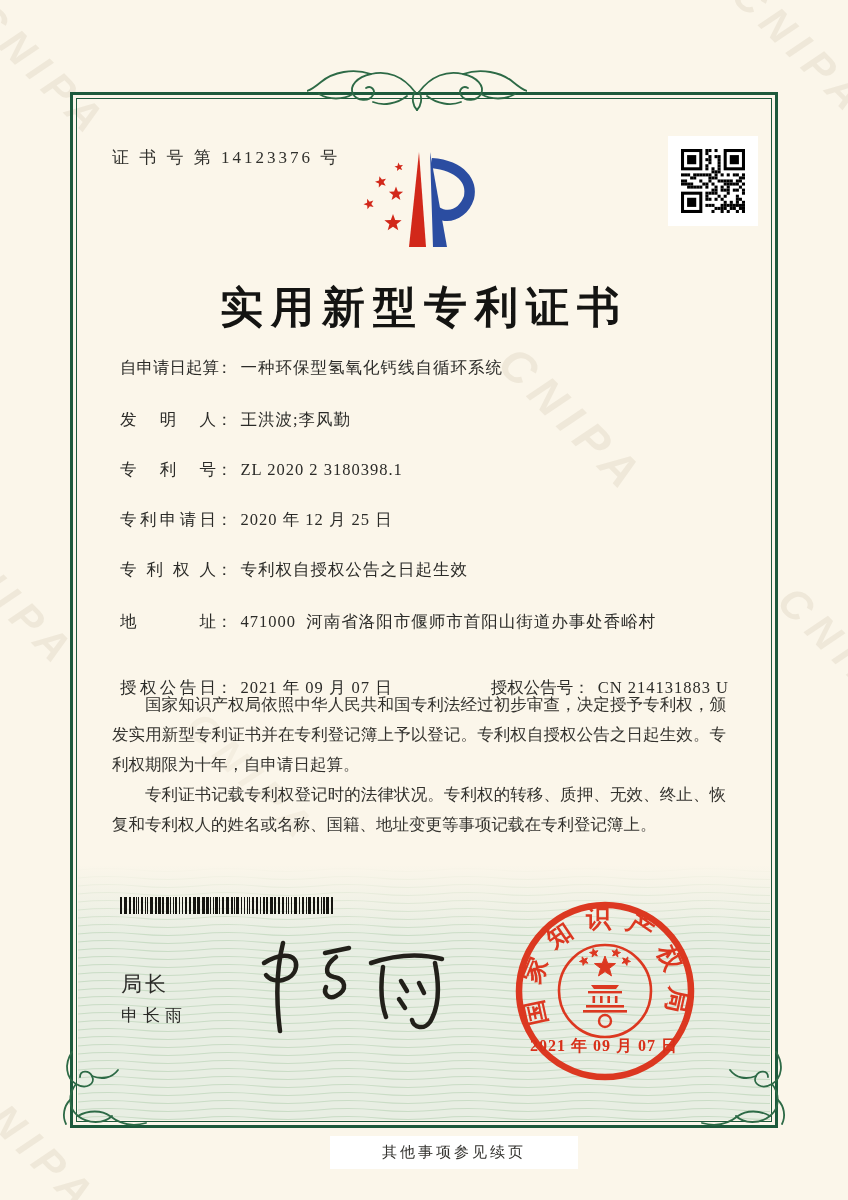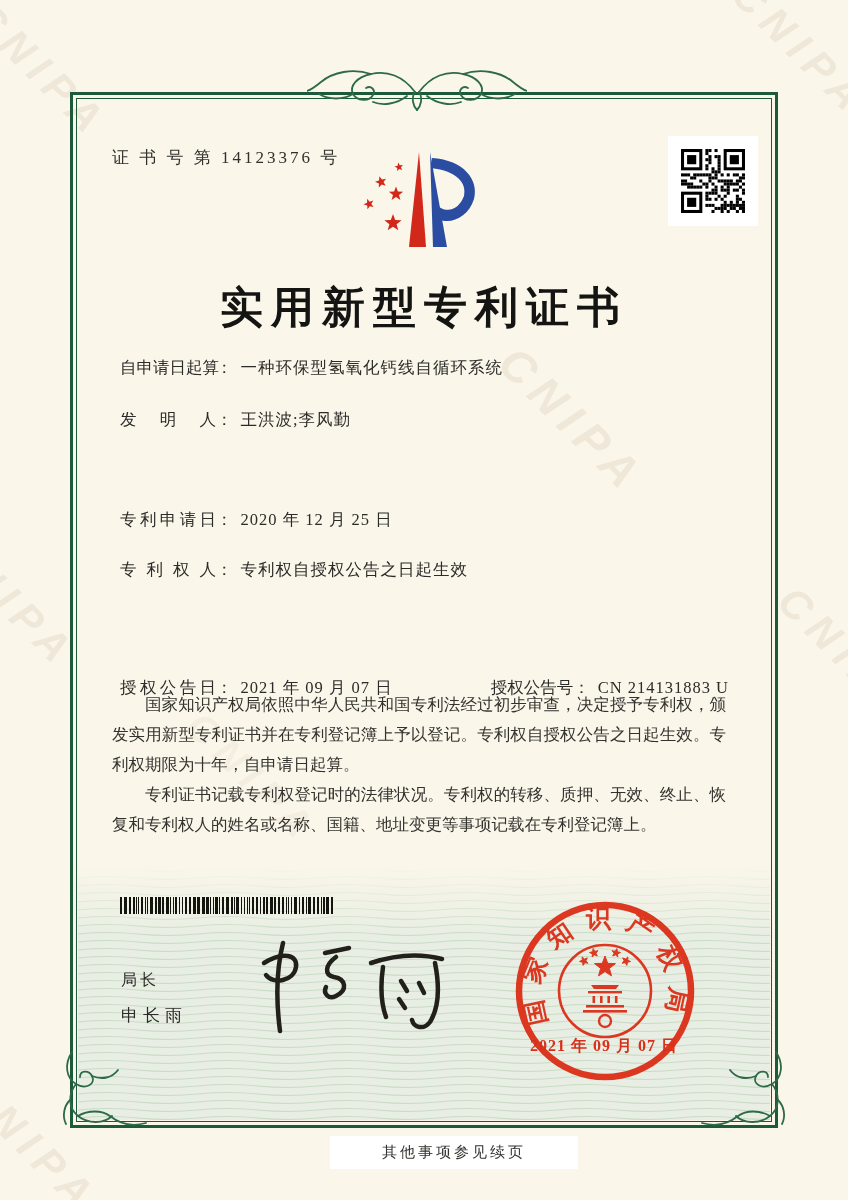--- a/index.html
+++ b/index.html
@@ -30,21 +30,21 @@
   .flabel{display:inline-block;width:96px;text-align:justify;text-align-last:justify;vertical-align:baseline;}
   .fcolon{display:inline-block;margin-right:8px;}
   .fvalue{white-space:pre;letter-spacing:1px;}
   .g2{margin-left:98px;}
   
   .paras{position:absolute;left:112px;top:690px;width:614px;z-index:7;}
   .paras p{margin:0;font-size:16.5px;line-height:30px;text-indent:2em;text-align:justify;color:#33322e;}
   
   .barcode{position:absolute;left:120px;top:897px;width:220px;height:17px;z-index:7;display:flex;align-items:stretch;}
   .barcode div{background:#14140f;height:100%;}
-  .sig-title{position:absolute;left:121px;top:970px;z-index:7;font-size:16px;letter-spacing:3px;}
+  .sig-title{position:absolute;left:121px;top:970px;z-index:7;font-size:21px;letter-spacing:3px;}
   .sig-name{position:absolute;left:121px;top:1004px;z-index:7;font-size:17px;letter-spacing:5px;}
   .signature{position:absolute;left:253px;top:933px;z-index:8;}
   .seal{position:absolute;left:512px;top:898px;z-index:8;opacity:.95;}
   .seal-date{position:absolute;left:530px;top:1036px;z-index:9;font-size:16px;font-weight:700;
              color:#d8301a;letter-spacing:1px;white-space:pre;}
   .pagenum{position:absolute;left:0;top:1094px;width:812px;text-align:center;z-index:7;font-size:15px;color:#33322e;}
   .footnote{position:absolute;left:330px;top:1136px;width:248px;height:33px;background:#ffffff;z-index:7;
             display:flex;align-items:center;justify-content:center;font-size:15px;letter-spacing:3px;color:#33322e;}
 </style>
 </head>
@@ -273,25 +273,31 @@
   </div>
 
   <h1 class="title">实用新型专利证书</h1>
 
   <div class="frow" style="top:357px">
     <span class="flabel">自申请日起算</span><span class="fcolon">：</span><span class="fvalue">一种环保型氢氧化钙线自循环系统</span>
   </div>
   <div class="frow" style="top:409px">
     <span class="flabel">发明人</span><span class="fcolon">：</span><span class="fvalue">王洪波;李风勤</span>
   </div>
+  <div class="frow" style="top:459px">
+    <span class="flabel">专利号</span><span class="fcolon">：</span><span class="fvalue">ZL 2020 2 3180398.1</span>
+  </div>
   <div class="frow" style="top:509px">
     <span class="flabel">专利申请日</span><span class="fcolon">：</span><span class="fvalue">2020 年 12 月 25 日</span>
   </div>
   <div class="frow" style="top:559px">
     <span class="flabel">专利权人</span><span class="fcolon">：</span><span class="fvalue">专利权自授权公告之日起生效</span>
+  </div>
+  <div class="frow" style="top:611px">
+    <span class="flabel">地址</span><span class="fcolon">：</span><span class="fvalue">471000  河南省洛阳市偃师市首阳山街道办事处香峪村</span>
   </div>
   <div class="frow" style="top:677px">
     <span class="flabel">授权公告日</span><span class="fcolon">：</span><span class="fvalue">2021 年 09 月 07 日</span><span class="g2"><span>授权公告号</span><span class="fcolon">：</span><span class="fvalue">CN 214131883 U</span></span>
   </div>
 
   <div class="paras">
     <p>国家知识产权局依照中华人民共和国专利法经过初步审查，决定授予专利权，颁发实用新型专利证书并在专利登记簿上予以登记。专利权自授权公告之日起生效。专利权期限为十年，自申请日起算。</p>
     <p>专利证书记载专利权登记时的法律状况。专利权的转移、质押、无效、终止、恢复和专利权人的姓名或名称、国籍、地址变更等事项记载在专利登记簿上。</p>
   </div>
 

